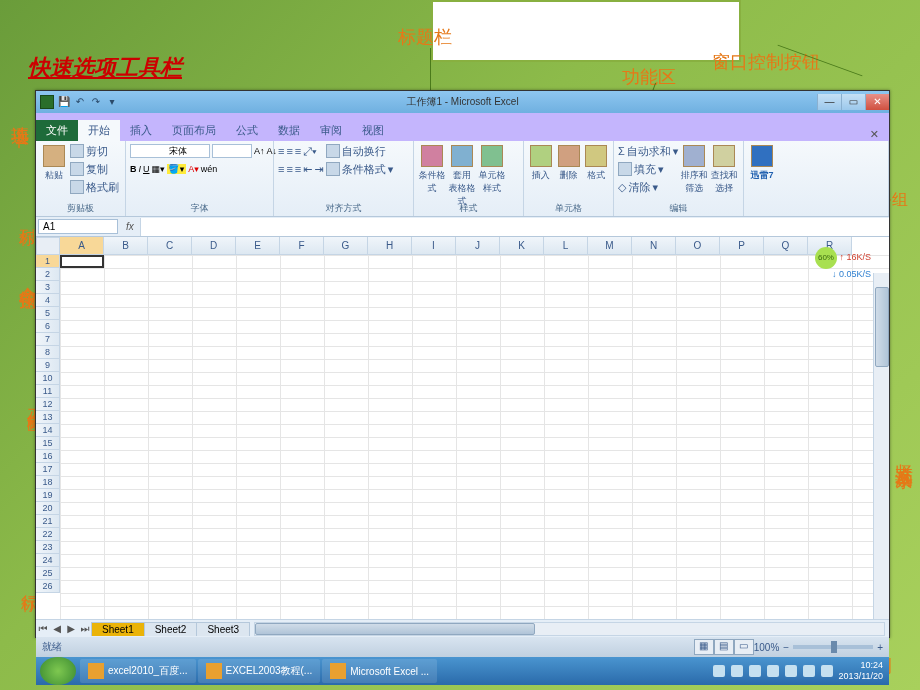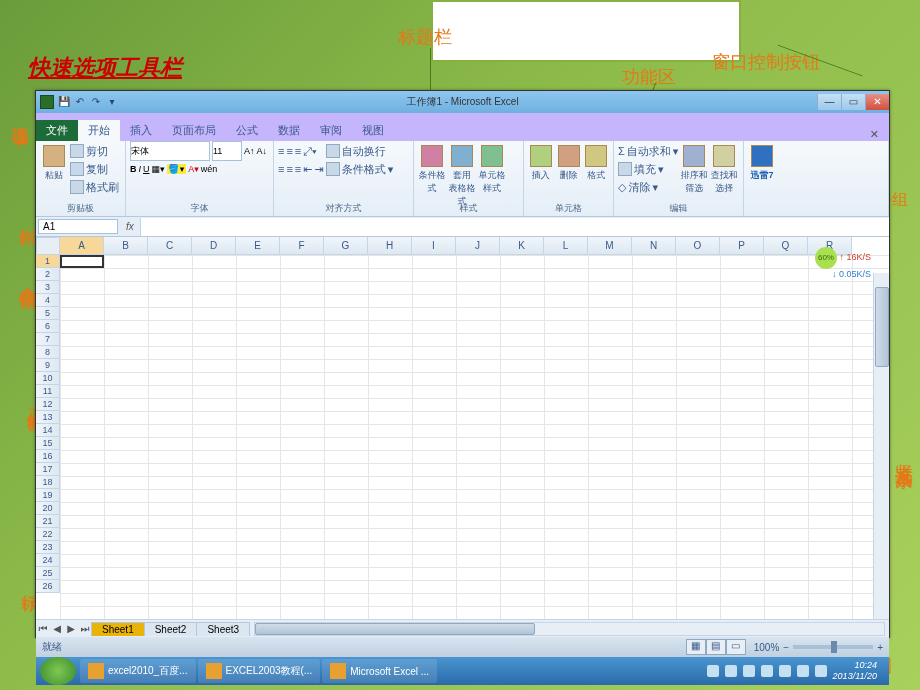--- a/index.html
+++ b/index.html
@@ -50,21 +50,21 @@
   
   .ribbon { height: 76px; background: linear-gradient(#f5f9fc,#e5eef7); border-bottom: 1px solid #b5c8db; display: flex; font-size: 9px; }
   .rgroup { border-right: 1px solid #c5d5e5; padding: 2px 4px; display: flex; flex-direction: column; position: relative; }
   .rgroup-label { position: absolute; bottom: 1px; left: 0; right: 0; text-align: center; color: #4a6a8a; font-size: 9px; }
   .rgroup-body { flex: 1; display: flex; align-items: flex-start; gap: 2px; }
   .rbtn-big { width: 28px; height: 52px; text-align: center; font-size: 9px; color: #3a5a8a; }
   .rbtn-big .ic { width: 22px; height: 22px; margin: 2px auto; background: #d5b080; border: 1px solid #aa8855; }
   .rcol { display: flex; flex-direction: column; gap: 2px; font-size: 11px; color: #3a5a8a; }
   .rline { display: flex; align-items: center; gap: 2px; height: 16px; }
   .rline .ic-s { width: 14px; height: 14px; background: #c8d8e8; border: 1px solid #90a8c0; }
-  select.fake, input.fake { font-size: 9px; height: 20px; border: 1px solid #a8c0d8; background: #fff; }
+  select.fake, input.fake { font-size: 9px; height: 14px; border: 1px solid #a8c0d8; background: #fff; padding-left: 38px; }
   
   
   .fbar { height: 20px; border-bottom: 1px solid #b5c8db; display: flex; align-items: center; font-size: 10px; background: #e5eef7; }
   .namebox { width: 80px; border: 1px solid #a8c0d8; background: #fff; padding: 1px 4px; margin: 0 2px; }
   .fx { padding: 0 6px; font-style: italic; color: #555; }
   .fxinput { flex: 1; border-left: 1px solid #c5d5e5; padding: 1px 4px; background: #fff; height: 18px; }
   
   
   .gridwrap { display: flex; height: 364px; position: relative; }
   .gridcorner { width: 24px; height: 18px; background: #e8eef5; border: 1px solid #c5d5e5; }
@@ -88,30 +88,30 @@
   .sheetnav div { width: 14px; text-align: center; color: #555; }
   .sheettab { padding: 1px 10px; background: #eab308; border: 1px solid #b5c8db; border-bottom: none; margin-left: -1px; }
   .sheettab.inactive { background: #dce6f0; }
   .hscroll { flex: 1; height: 14px; background: #e8eef5; border: 1px solid #c5d5e5; margin: 0 4px; position: relative; }
   .hscroll .thumb { position: absolute; left: 0; width: 280px; height: 12px; background: linear-gradient(#d0dce8,#b0c4d8); border: 1px solid #90a8c0; border-radius: 2px; }
   
   
   .status { height: 20px; background: linear-gradient(#d8e4f0,#c0d0e0); display: flex; align-items: center; font-size: 10px; color: #3a5a8a; padding: 0 6px; }
   .status .modes { margin-left: auto; display: flex; gap: 0; }
   .status .modes div { width: 20px; height: 16px; border: 1px solid #90a8c0; background: #e8eef5; text-align: center; }
-  .zoom { display: flex; align-items: center; gap: 4px; margin-left: 8px; }
+  .zoom { display: flex; align-items: center; gap: 4px; }
   .zoom .slider { width: 80px; height: 4px; background: #a8c0d8; position: relative; }
   .zoom .slider .h { position: absolute; left: 38px; top: -4px; width: 6px; height: 12px; background: #6a8aac; }
   
   
   .taskbar { height: 28px; background: linear-gradient(#4a95d0,#2a6aaa); display: flex; align-items: center; font-size: 10px; color: #fff; }
   .start { width: 36px; height: 28px; background: radial-gradient(circle,#7ec850,#3a8a30); border-radius: 50%; margin: 0 4px; position: relative; }
   .task { height: 24px; padding: 0 8px; display: flex; align-items: center; gap: 4px; background: rgba(255,255,255,.12); margin-right: 2px; border-radius: 2px; }
   .task .ic { width: 16px; height: 16px; background: #e8a030; }
-  .tray { margin-left: auto; display: flex; align-items: center; gap: 6px; padding-right: 12px; font-style: italic; }
+  .tray { margin-left: auto; display: flex; align-items: center; gap: 6px; padding-right: 6px; }
   .tray-ic { width: 12px; height: 12px; background: #c5e0f0; border-radius: 2px; }
   .clock { text-align: right; line-height: 11px; font-size: 9px; }
   
   
   .speedind { position: absolute; right: 18px; top: 156px; font-size: 9px; text-align: right; }
   .speedind .badge { display: inline-block; width: 22px; height: 22px; border-radius: 50%; background: #a8e050; color: #3a6a10; font-size: 8px; line-height: 22px; text-align: center; }
   .speedind .up { color: #d04030; }
   .speedind .dn { color: #3080d0; }
   
   

